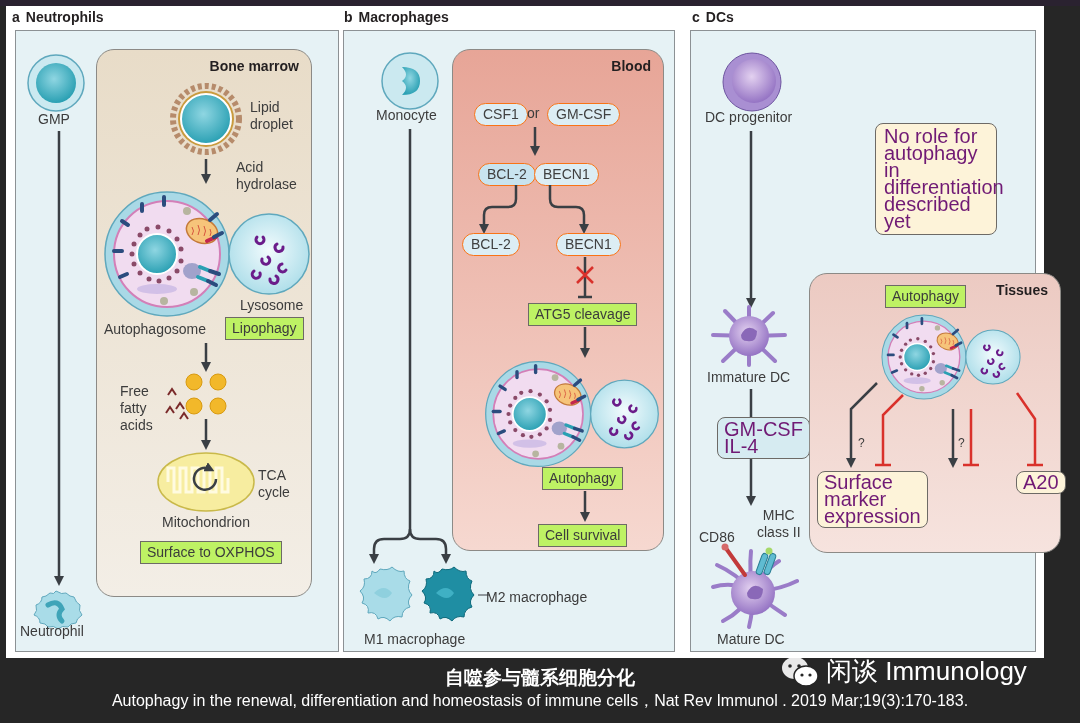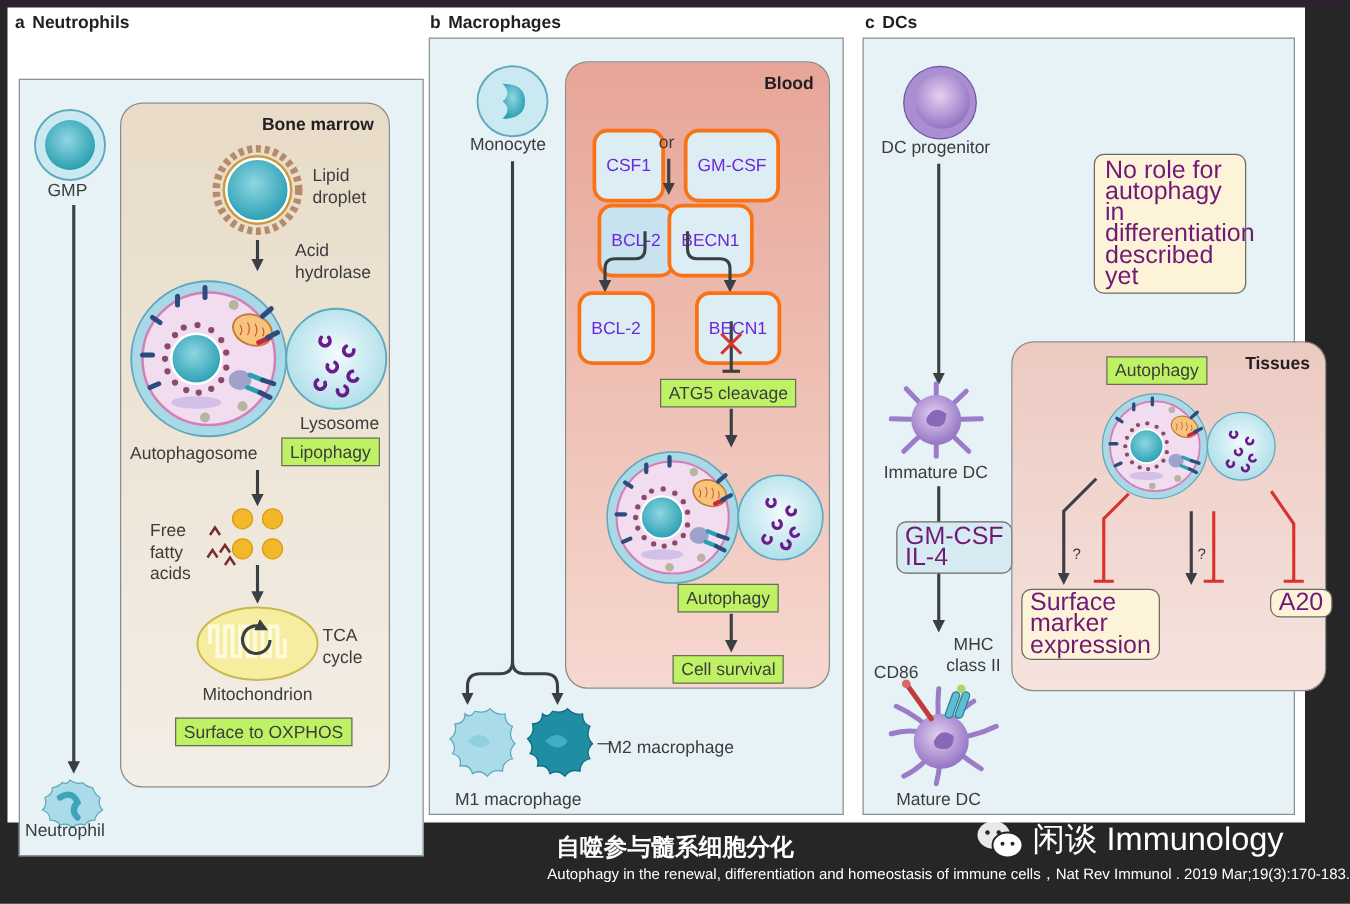--- a/index.html
+++ b/index.html
@@ -6,25 +6,25 @@
   body{width:1080px;height:723px;background:#262626;position:relative;overflow:hidden;font-family:"Liberation Sans",sans-serif;}
   .topbar{position:absolute;left:0;top:0;width:1080px;height:6px;background:#2a2230;}
   .sheet{position:absolute;left:6px;top:6px;width:1038px;height:652px;background:#ffffff;}
   .panel-title{position:absolute;top:9px;font-size:14px;font-weight:bold;color:#231f20;}
   .panel-title .letter{font-weight:bold;margin-right:6px;}
   .panel{position:absolute;top:30px;height:622px;background:#e6f2f5;border:1px solid #8c9194;box-sizing:border-box;}
   .region{position:absolute;border:1px solid #8c8a86;border-radius:18px;box-sizing:border-box;}
   .region-label{position:absolute;right:12px;top:8px;font-size:14px;font-weight:bold;color:#231f20;}
   .lbl{position:absolute;font-size:14px;color:#3c3c3c;line-height:17px;white-space:nowrap;}
   .box{position:absolute;background:#bef264;border:1px solid #6d6a66;font-size:14px;color:#3c3c3c;padding:2px 6px;white-space:nowrap;line-height:17px;}
-  .pill{position:absolute;background:#dcedf4;border:3px solid #f97316;border-radius:12px;font-size:14px;color:#6d28d9;padding:18px 8px;white-space:nowrap;line-height:17px;}
+  .pill{position:absolute;background:#dcedf4;border:1px solid #f97316;border-radius:12px;font-size:14px;color:#404040;padding:2px 8px;white-space:nowrap;line-height:17px;}
   .rbox{position:absolute;background:#fdf3d9;border:1px solid #6d6a66;border-radius:8px;font-size:20px;color:#701a75;padding:4px 8px;line-height:17px;}
   svg{position:absolute;overflow:visible;}
   .footer-title{position:absolute;left:0;width:1080px;top:665px;text-align:center;font-size:19px;font-weight:bold;color:#ffffff;}
-  .footer-cite{position:absolute;left:0;width:1080px;top:691px;text-align:right;font-size:12px;color:#ffffff;}
+  .footer-cite{position:absolute;left:0;width:1080px;top:691px;text-align:center;font-size:16px;color:#ffffff;}
   .brand{position:absolute;left:780px;top:654px;font-size:26px;color:#ffffff;display:flex;align-items:center;gap:6px;}
   .rightbar{position:absolute;left:1044px;top:6px;width:36px;height:652px;background:#262626;}
 </style>
 </head>
 <body>
 
 <div class="topbar"></div>
 <div class="sheet"></div>
 <div class="rightbar"></div>
 
@@ -96,21 +96,21 @@
         <line x1="96" y1="88" x2="106" y2="92" stroke="#2aa0b3"></line>
           <line x1="106" y1="92" x2="114" y2="96" stroke="#2b4c7e"></line>
       </g>
     </symbol>
   </defs>
 </svg>
 
 <div class="panel-title" style="left:12px;">
   <span class="letter">a</span><span>Neutrophils</span>
 </div>
-<div class="panel" style="left:15px;width:324px;margin-top:33px;">
+<div class="panel" style="left:15px;width:324px;">
   <div class="region" style="left:80px;top:18px;width:216px;height:548px;background:linear-gradient(#e8dcc8,#f3eee6);">
     <div class="region-label">Bone marrow</div>
   </div>
 
   <svg style="left:8px;top:20px;" width="64" height="64">
     <circle cx="32" cy="32" r="28" fill="#cbe9f0" stroke="#5fa8bd" stroke-width="1.5"></circle>
     <circle cx="32" cy="32" r="20" fill="url(#cyanCell)"></circle>
   </svg>
   <div class="lbl" style="left:22px;top:80px;">GMP</div>
   <svg style="left:38px;top:100px;" width="10" height="460">

